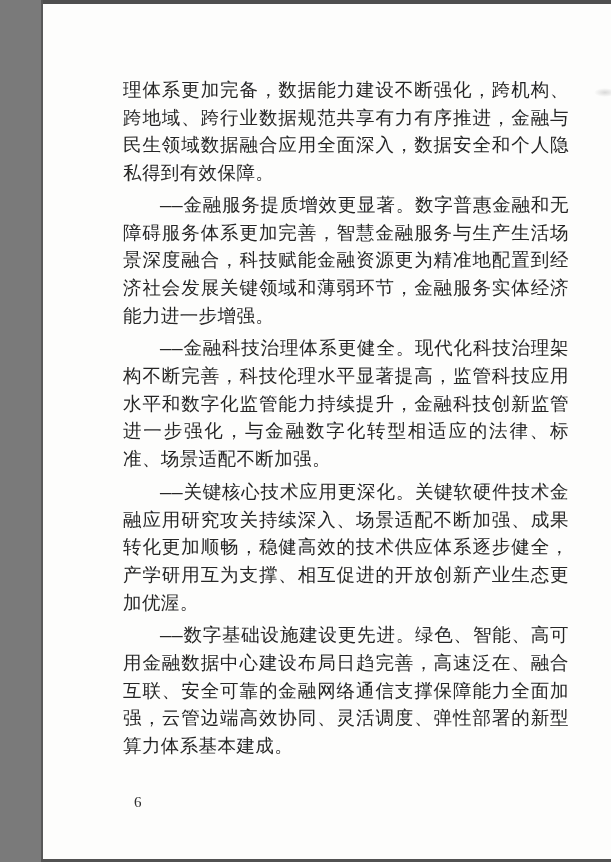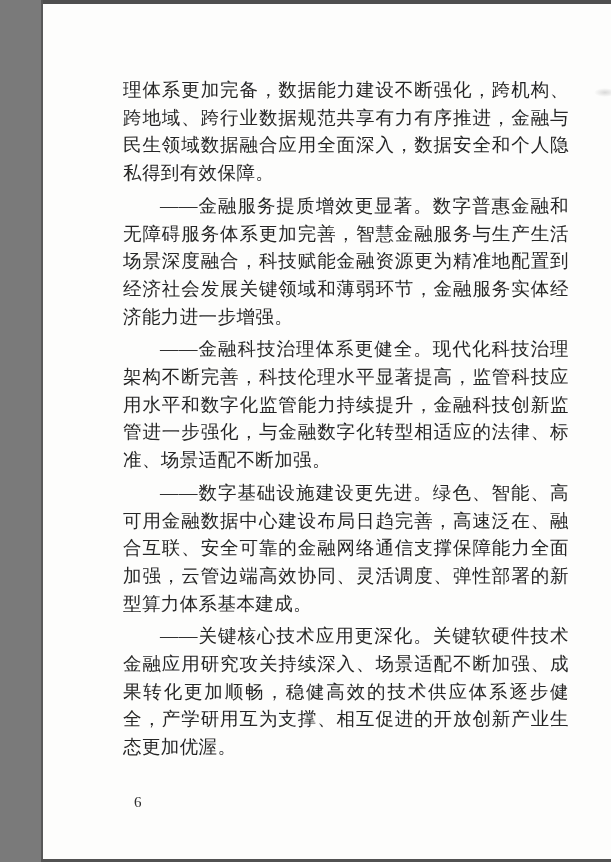--- a/index.html
+++ b/index.html
@@ -49,20 +49,21 @@
     line-height: 27.7px;
     text-align: justify;
     text-justify: inter-ideograph;
   }
   .text-block p {
     margin: 0 0 5px 0;
     letter-spacing: 0.4px;
   }
   .text-block p.indent {
     text-indent: 37px;
+    font-family: Liberation Mono, monospace;
   }
   .page-number {
     position: absolute;
     left: 93px;
     top: 794px;
     font-size: 15px;
     color: #2e2e2e;
     letter-spacing: 0;
   }
 </style>
@@ -74,19 +75,19 @@
   <div class="edge edge-top"></div>
   <div class="edge edge-left"></div>
   <div class="edge edge-right"></div>
   <div class="edge edge-bottom"></div>
   <div class="smudge"></div>
 
   <div class="text-block">
     <p>理体系更加完备，数据能力建设不断强化，跨机构、跨地域、跨行业数据规范共享有力有序推进，金融与民生领域数据融合应用全面深入，数据安全和个人隐私得到有效保障。</p>
     <p class="indent">——金融服务提质增效更显著。数字普惠金融和无障碍服务体系更加完善，智慧金融服务与生产生活场景深度融合，科技赋能金融资源更为精准地配置到经济社会发展关键领域和薄弱环节，金融服务实体经济能力进一步增强。</p>
     <p class="indent">——金融科技治理体系更健全。现代化科技治理架构不断完善，科技伦理水平显著提高，监管科技应用水平和数字化监管能力持续提升，金融科技创新监管进一步强化，与金融数字化转型相适应的法律、标准、场景适配不断加强。</p>
+    <p class="indent">——关键核心技术应用更深化。关键软硬件技术金融应用研究攻关持续深入、场景适配不断加强、成果转化更加顺畅，稳健高效的技术供应体系逐步健全，产学研用互为支撑、相互促进的开放创新产业生态更加优渥。</p>
     <p class="indent">——数字基础设施建设更先进。绿色、智能、高可用金融数据中心建设布局日趋完善，高速泛在、融合互联、安全可靠的金融网络通信支撑保障能力全面加强，云管边端高效协同、灵活调度、弹性部署的新型算力体系基本建成。</p>
-    <p class="indent">——关键核心技术应用更深化。关键软硬件技术金融应用研究攻关持续深入、场景适配不断加强、成果转化更加顺畅，稳健高效的技术供应体系逐步健全，产学研用互为支撑、相互促进的开放创新产业生态更加优渥。</p>
   </div>
 
   <div class="page-number">6</div>
 
 </div>
 
 </body></html>

